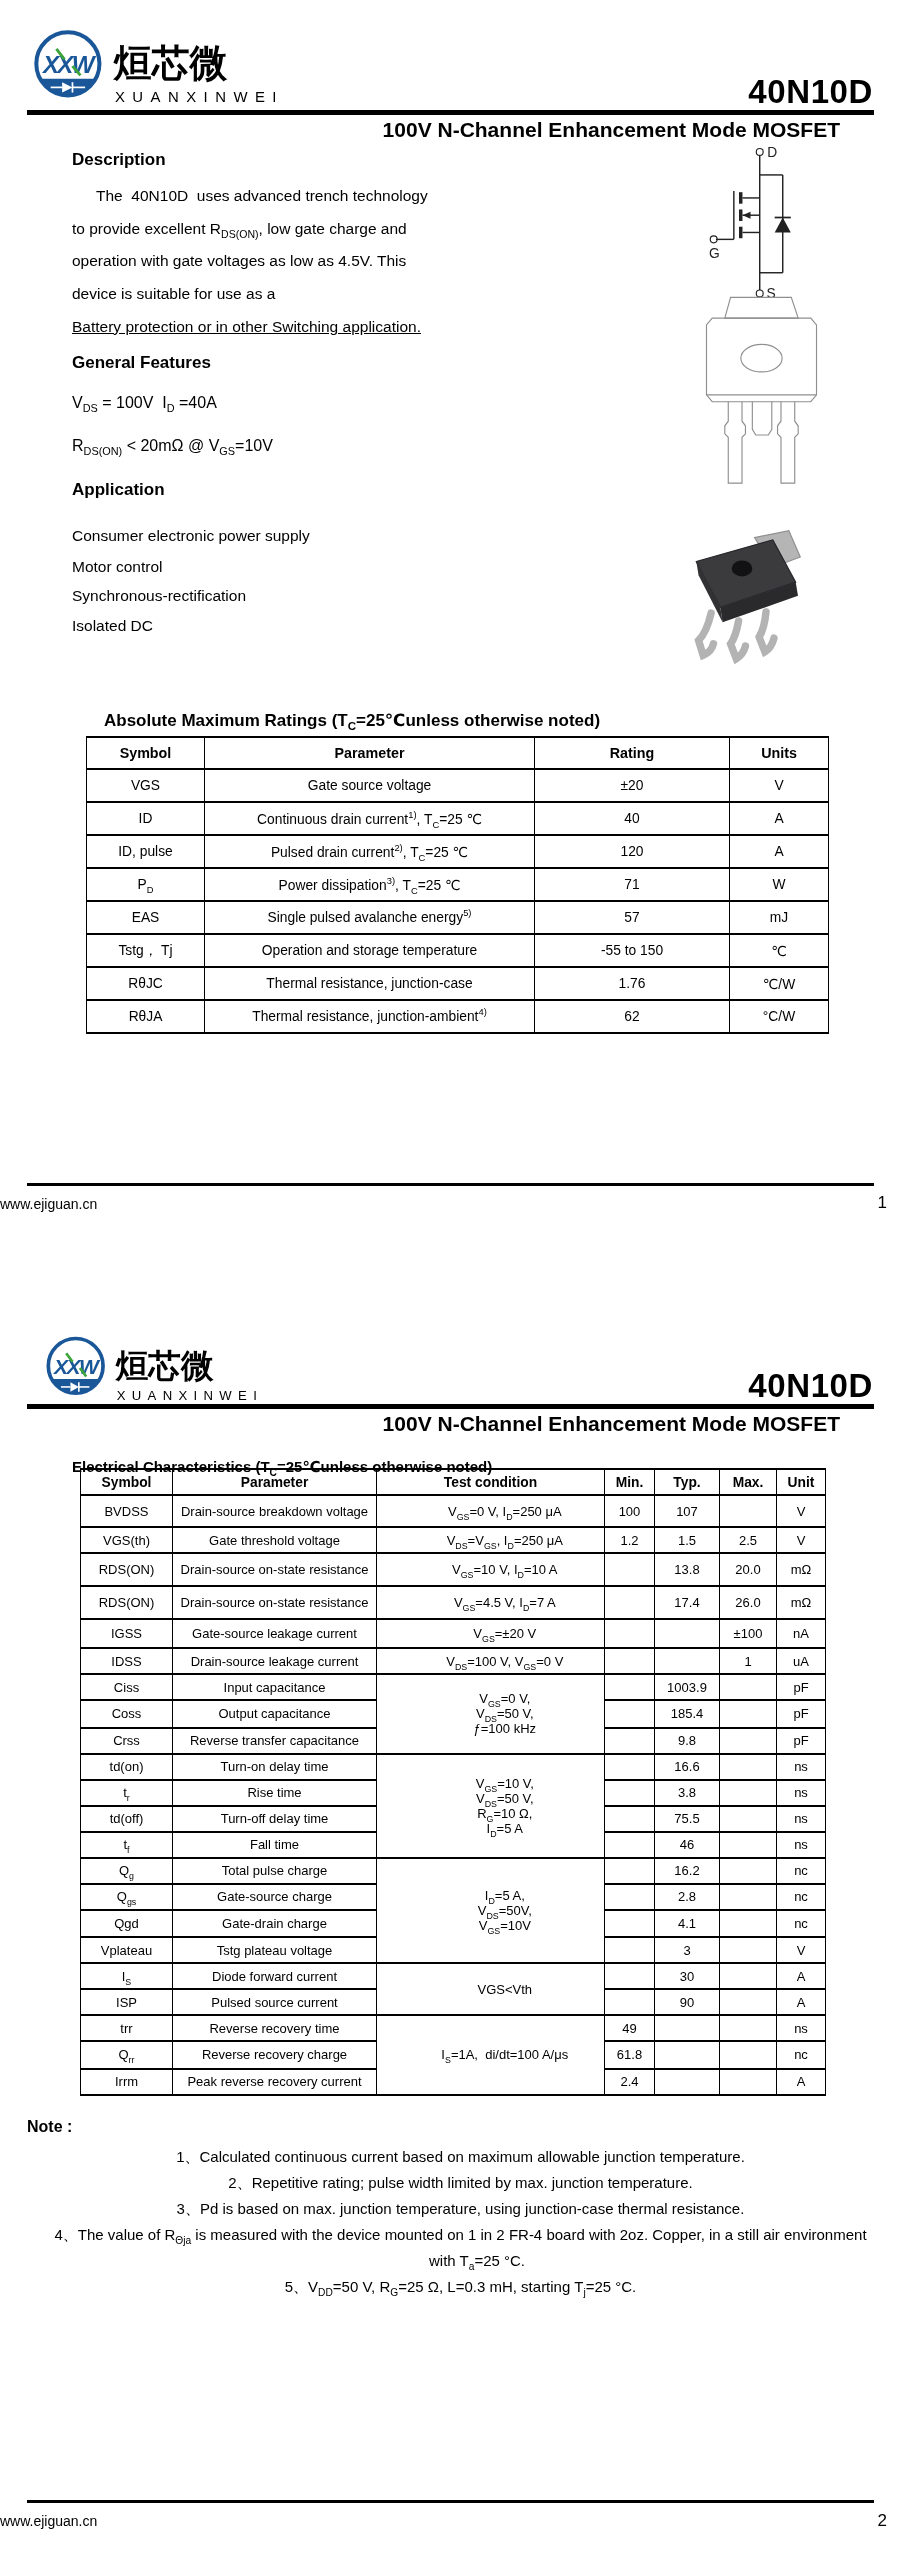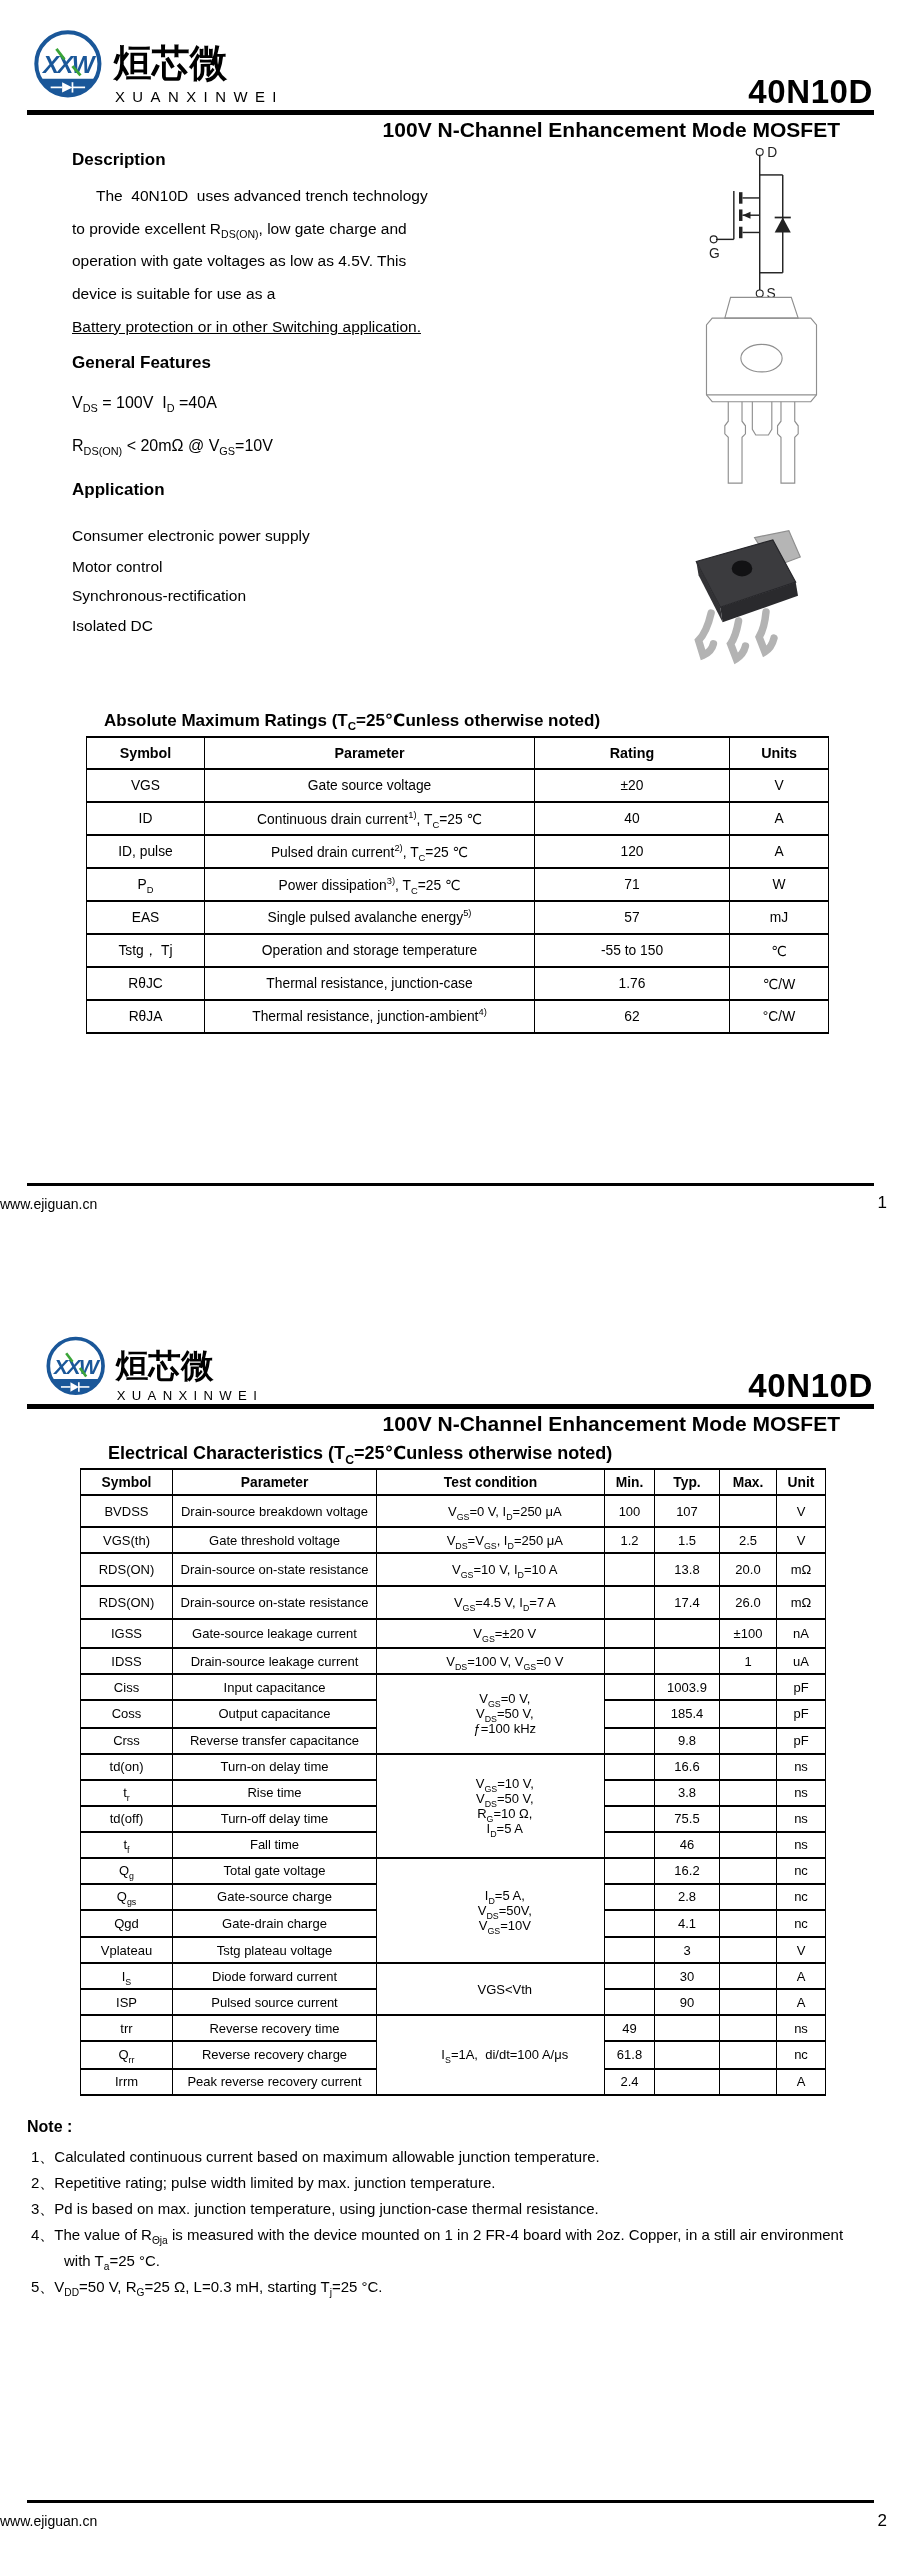--- a/index.html
+++ b/index.html
@@ -219,21 +219,21 @@
       <line x1="72" y1="112" x2="92" y2="112" stroke="#fff" stroke-width="3"></line>
     </g>
     <text x="142" y="94" font-size="62" font-weight="bold" fill="#000">烜芯微</text>
     <text x="144" y="136" font-size="25" letter-spacing="12" fill="#000">XUANXINWEI</text>
   </svg>
 
   <div class="abs part-number" style="top:79px;right:38px;">40N10D</div>
   <div class="abs rule" style="left:27px;top:116px;width:847px;"></div>
   <div class="abs subtitle" style="top:124px;right:71px;">100V N-Channel Enhancement Mode MOSFET</div>
 
-  <div class="abs h-section" style="left:72px;top:154px;font-size:18px;margin-left:36px;">Electrical Characteristics (T<sub>C</sub>=25℃unless otherwise noted)</div>
+  <div class="abs h-section" style="left:72px;top:170px;font-size:15px;">Electrical Characteristics (T<sub>C</sub>=25℃unless otherwise noted)</div>
 
   <table class="abs tbl-elec" style="left:80px;top:180px;width:744px;">
     <colgroup>
       <col style="width:92px">
         <col style="width:204px">
         <col style="width:228px">
       <col style="width:50px">
         <col style="width:65px">
         <col style="width:57px">
         <col style="width:49px">
@@ -362,21 +362,21 @@
         <tr style="height: 26px;">
           <td>t<sub>f</sub></td>
           <td>Fall time</td>
           <td></td>
           <td>46</td>
           <td></td>
           <td>ns</td>
         </tr>
         <tr style="height: 26px;">
           <td>Q<sub>g</sub></td>
-          <td>Total gate voltage</td>
+          <td>Total pulse charge</td>
           <td class="cond" rowspan="4">I<sub>D</sub>=5 A,
 V<sub>DS</sub>=50V,
 V<sub>GS</sub>=10V</td>
           <td></td>
           <td>16.2</td>
           <td></td>
           <td>nc</td>
         </tr>
         <tr style="height: 26px;">
           <td>Q<sub>gs</sub></td>
@@ -441,21 +441,21 @@
           <td>Peak reverse recovery current</td>
           <td>2.4</td>
           <td></td>
           <td></td>
           <td>A</td>
         </tr>
       </tbody>
   </table>
 
   <div class="abs note-title" style="left:27px;top:830px;">Note :</div>
-  <div class="abs notes-wrap" style="left:31px;top:856px;">
+  <div class="abs notes-wrap" style="left:40px;top:856px;text-align:center;">
     <div class="note-item">1、Calculated continuous current based on maximum allowable junction temperature.</div>
     <div class="note-item">2、Repetitive rating; pulse width limited by max. junction temperature.</div>
     <div class="note-item">3、Pd is based on max. junction temperature, using junction-case thermal resistance.</div>
     <div class="note-item">4、The value of R<sub>Θja</sub> is measured with the device mounted on 1 in 2 FR-4 board with 2oz. Copper, in a still air environment with T<sub>a</sub>=25 °C.</div>
     <div class="note-item">5、V<sub>DD</sub>=50 V, R<sub>G</sub>=25 Ω, L=0.3 mH, starting T<sub>j</sub>=25 °C.</div>
   </div>
 
   <div class="abs rule" style="left:27px;top:1212px;width:847px;height:3.4px;"></div>
   <div class="abs footer-url" style="left:0;top:1225px;">www.ejiguan.cn</div>
   <div class="abs footer-page" style="top:1223px;right:24px;">2</div>

